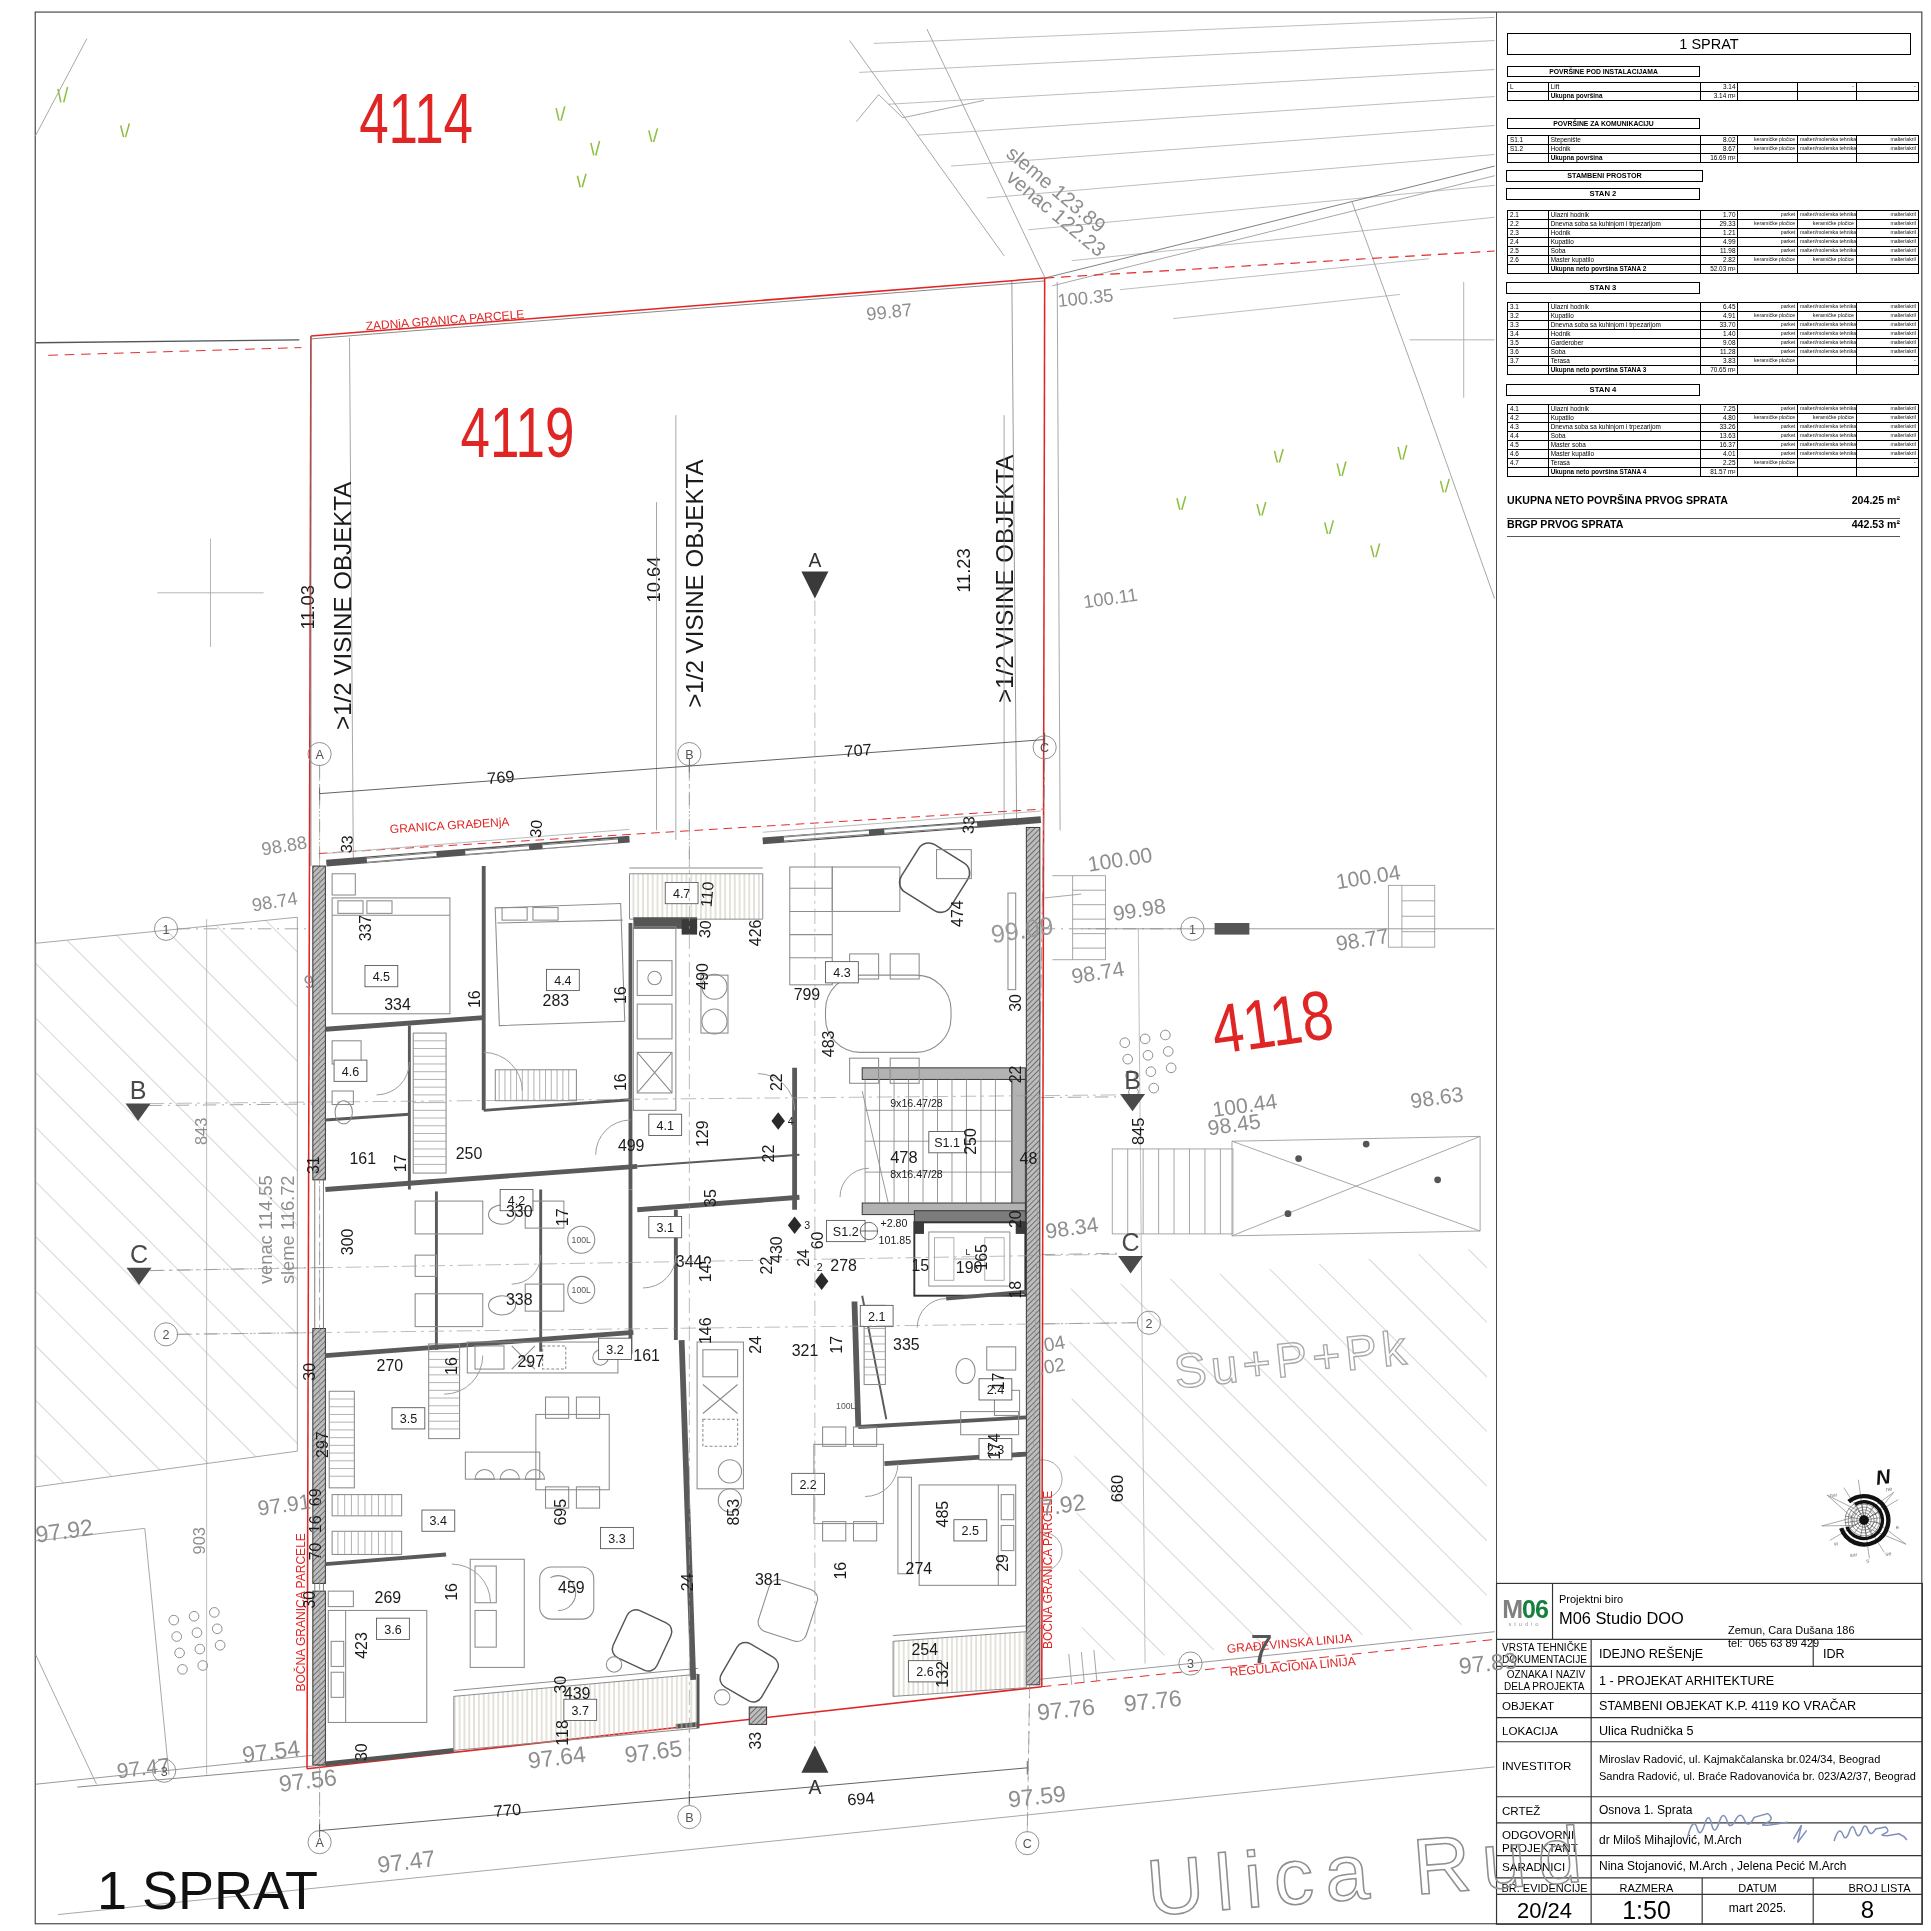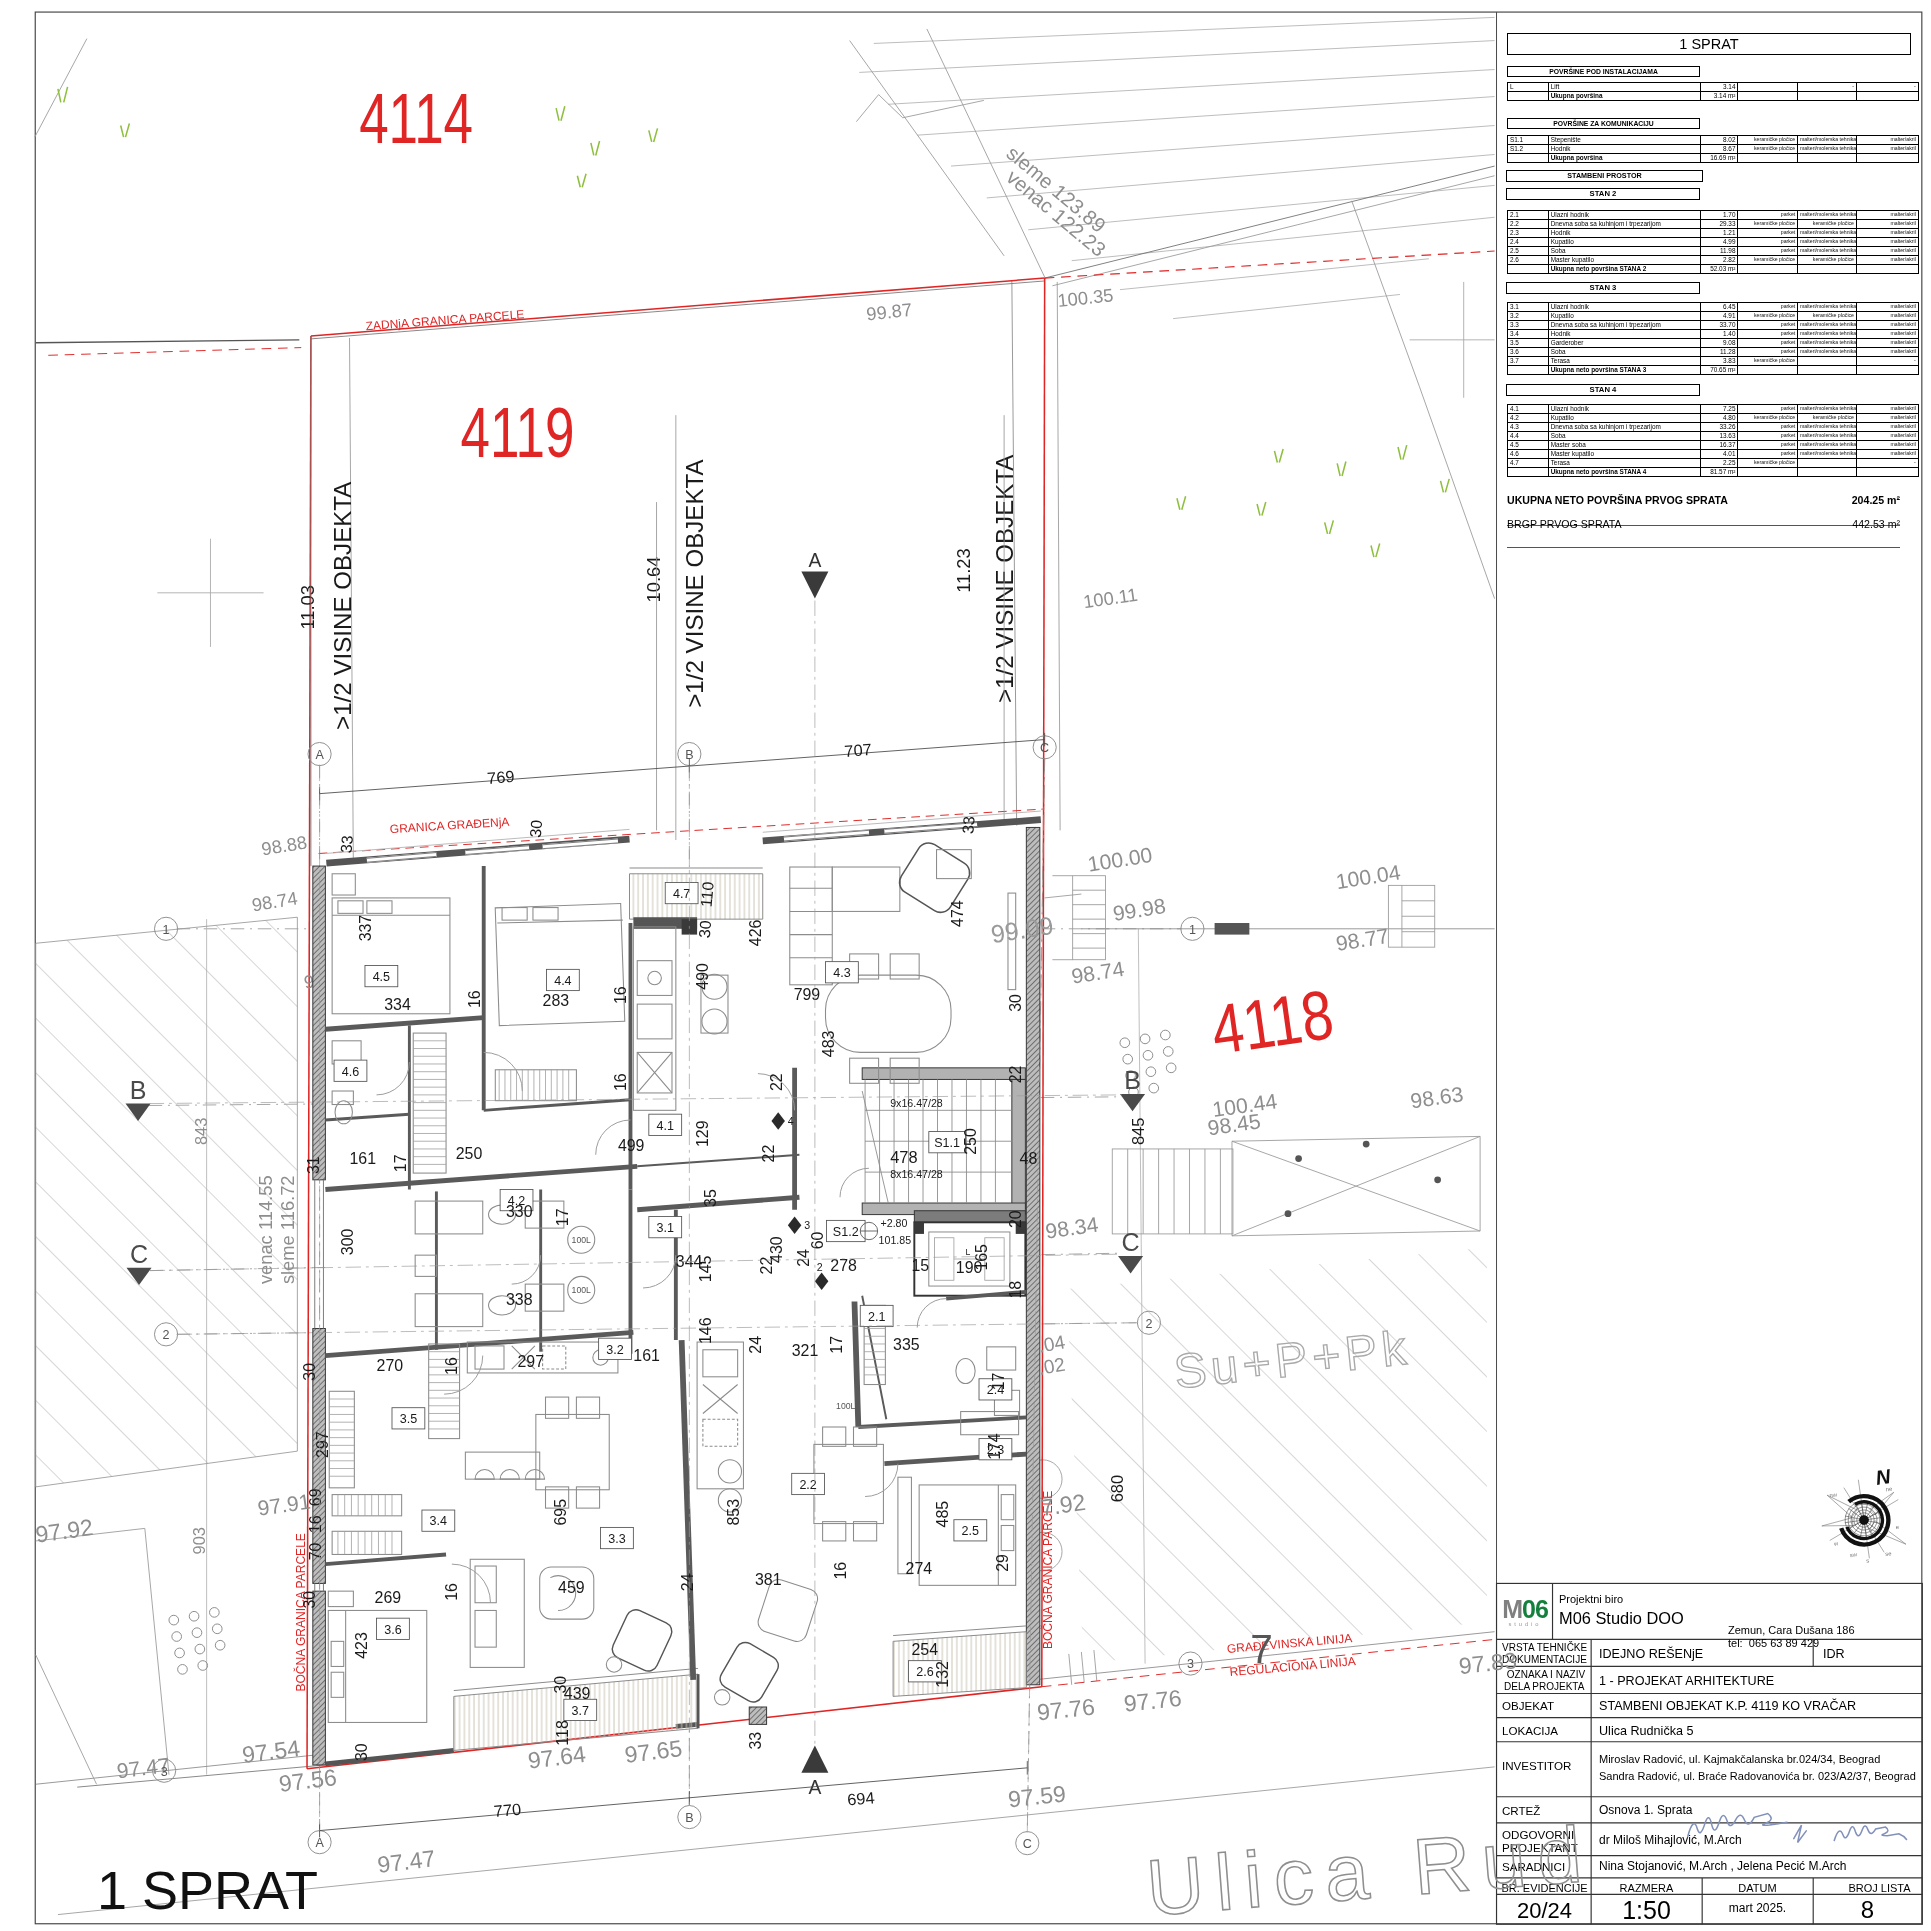--- a/index.html
+++ b/index.html
@@ -288,24 +288,24 @@
             <td class="c2" style="font-weight:bold">Ukupna neto površina STANA 4</td>
             <td class="c3">81.57 m²</td>
             <td class="c4"></td>
             <td class="c5"></td>
             <td class="c6"></td>
           </tr>
     </tbody>
       </table>
   </div>
 
-  <div class="abs" style="left:1507px;top:494px;width:393px;font-size:10.6px;font-weight:bold;border-bottom:0.8px solid #555;padding-bottom:19px;">
+  <div class="abs" style="left:1507px;top:494px;width:393px;font-size:10.6px;font-weight:bold;border-bottom:0.8px solid #555;padding-bottom:12px;">
     UKUPNA NETO POVRŠINA PRVOG SPRATA <span style="float:right">204.25 m²</span>
   </div>
-  <div class="abs" style="left:1507px;top:518px;width:393px;font-size:10.6px;font-weight:normal;border-bottom:0.8px solid #555;padding-bottom:17px;">
+  <div class="abs" style="left:1507px;top:518px;width:393px;font-size:10.6px;font-weight:bold;border-bottom:0.8px solid #555;padding-bottom:6px;">
     BRGP PRVOG SPRATA <span style="float:right">442.53 m²</span>
   </div>
 
   <svg class="abs" style="left:0;top:0" width="1931" height="1931" viewBox="0 0 2000 2000">
     <g stroke="#333" stroke-width="1.2" fill="none">
       <rect x="1550" y="1640" width="441" height="353"></rect>
       <line x1="1550" y1="1698" x2="1991" y2="1698"></line>
       <line x1="1550" y1="1726" x2="1991" y2="1726"></line>
       <line x1="1550" y1="1754" x2="1991" y2="1754"></line>
       <line x1="1550" y1="1779" x2="1991" y2="1779"></line>

